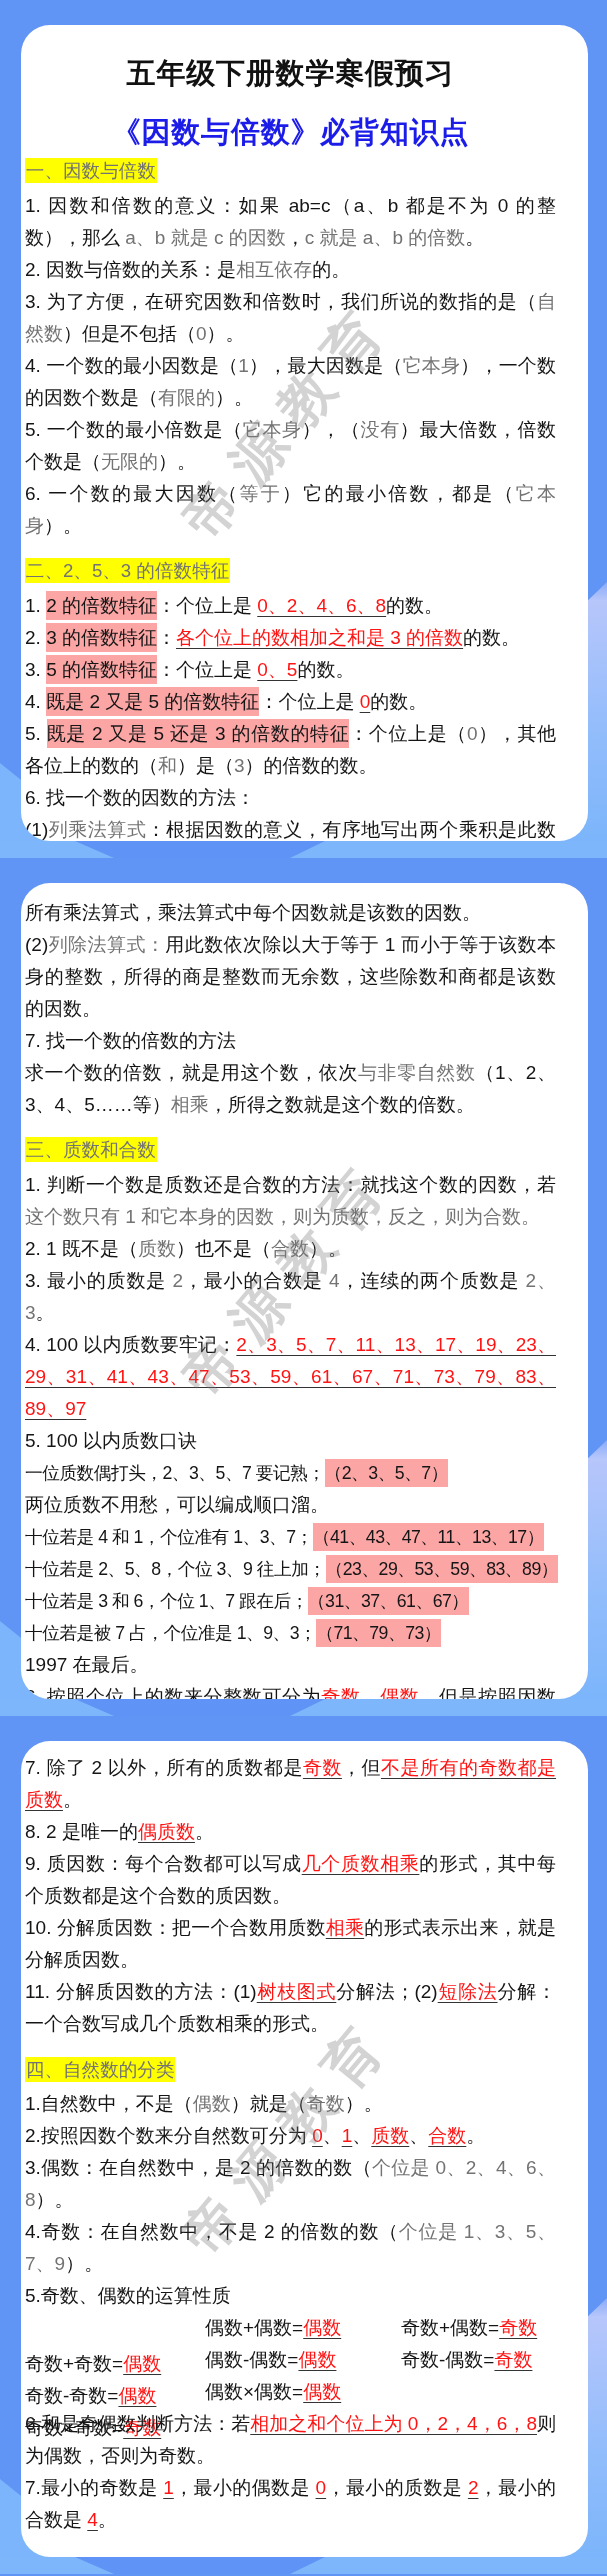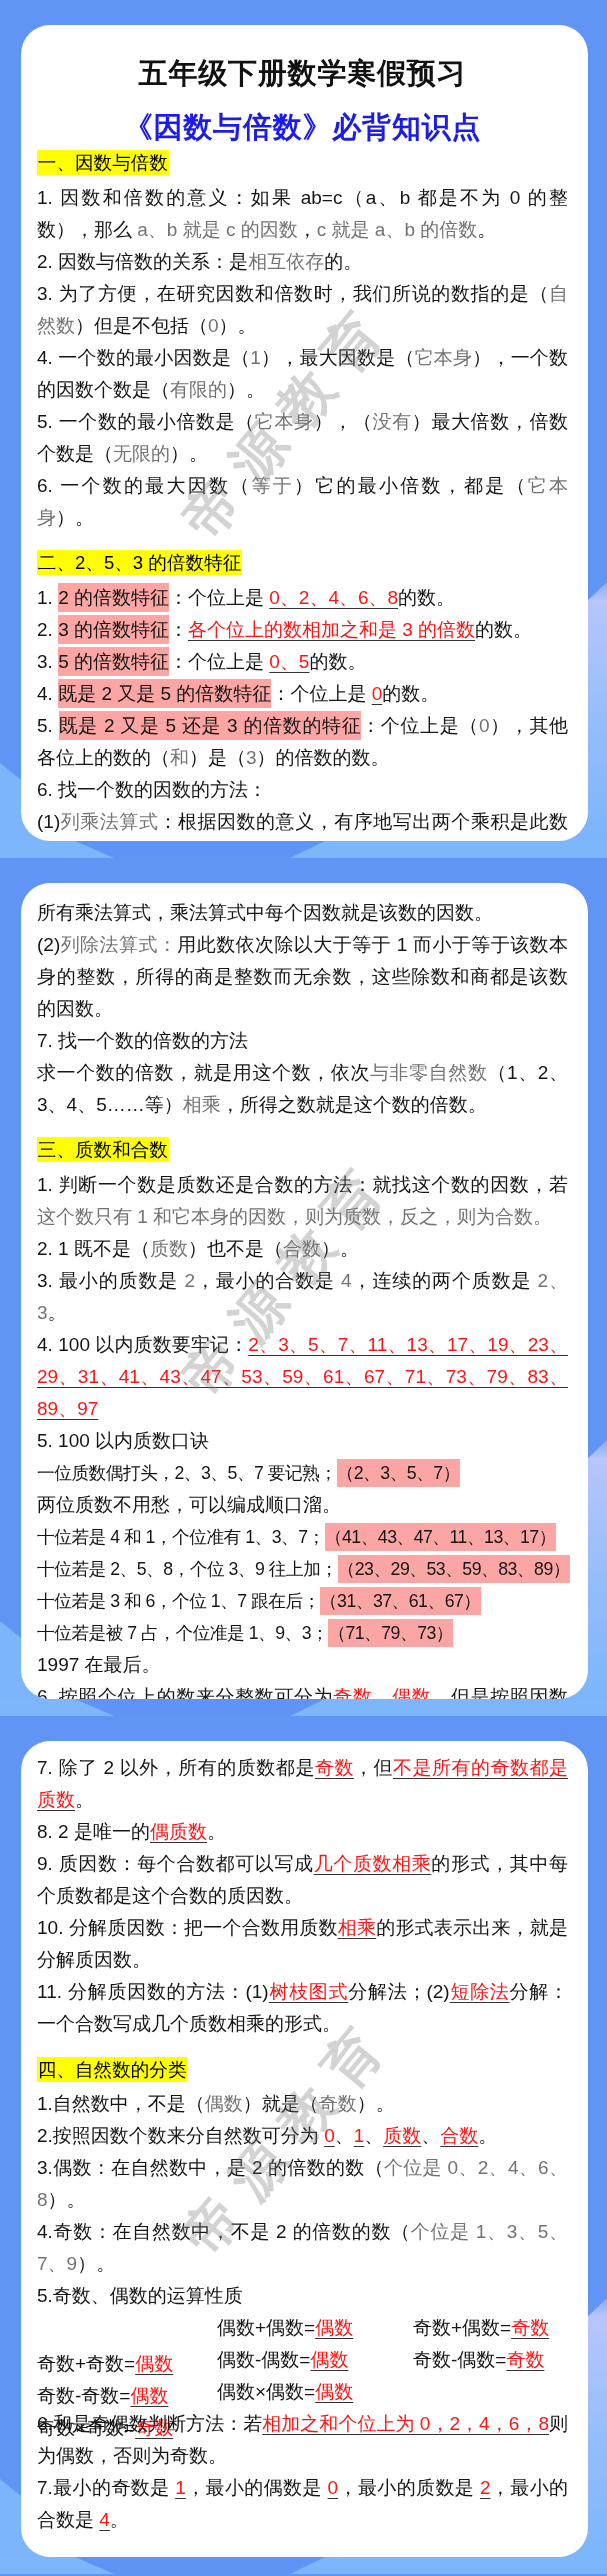--- a/index.html
+++ b/index.html
@@ -39,59 +39,59 @@
       left: 21px;
       top: 24.5px;
       width: 567px;
       height: 816px;
       background: #ffffff;
       border-radius: 29px;
       overflow: hidden;
     }
     .content {
       position: absolute;
-      left: 16px;
+      left: 4px;
       width: 531px;
     }
     .c1 { top: 30px; }
     .c2 { top: 14.3px; }
     .c3 { top: 11.8px; }
 
     .title {
       font-family: "DejaVu Serif", "Liberation Serif", serif;
       font-weight: bold;
       font-size: 29px;
       line-height: 37px;
       text-align: center;
       color: #111111;
       letter-spacing: 0.8px;
     }
     .subtitle {
-      font-family: Liberation Serif, serif;
+      font-family: Liberation Mono, monospace;
       font-weight: bold;
       font-size: 29px;
       line-height: 40px;
-      margin-top: 15px;
+      margin-top: 23px;
       text-align: center;
       color: #1c1ce8;
       letter-spacing: 0.8px;
     }
     .heading {
       height: 32px;
       line-height: 32px;
       margin-top: 3.4px;
     }
     .heading.first-in-flow { margin-top: 16px; }
     .heading-label {
       display: inline-block;
       background: #ffff00;
       font-size: 18.6px;
       line-height: 25px;
       padding: 0 0.8px;
-      color: #000000;
+      color: #737373;
       vertical-align: 0.8px;
     }
     .line {
       font-size: 19px;
       line-height: 32px;
       text-align: justify;
       color: #151515;
     }
     .line.tight {
       font-size: 17.7px;

